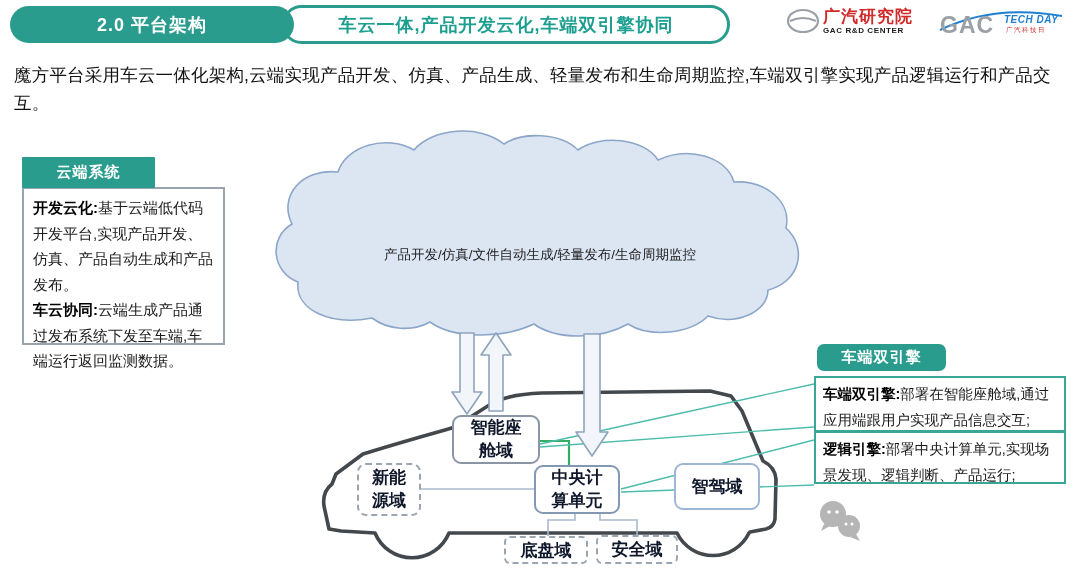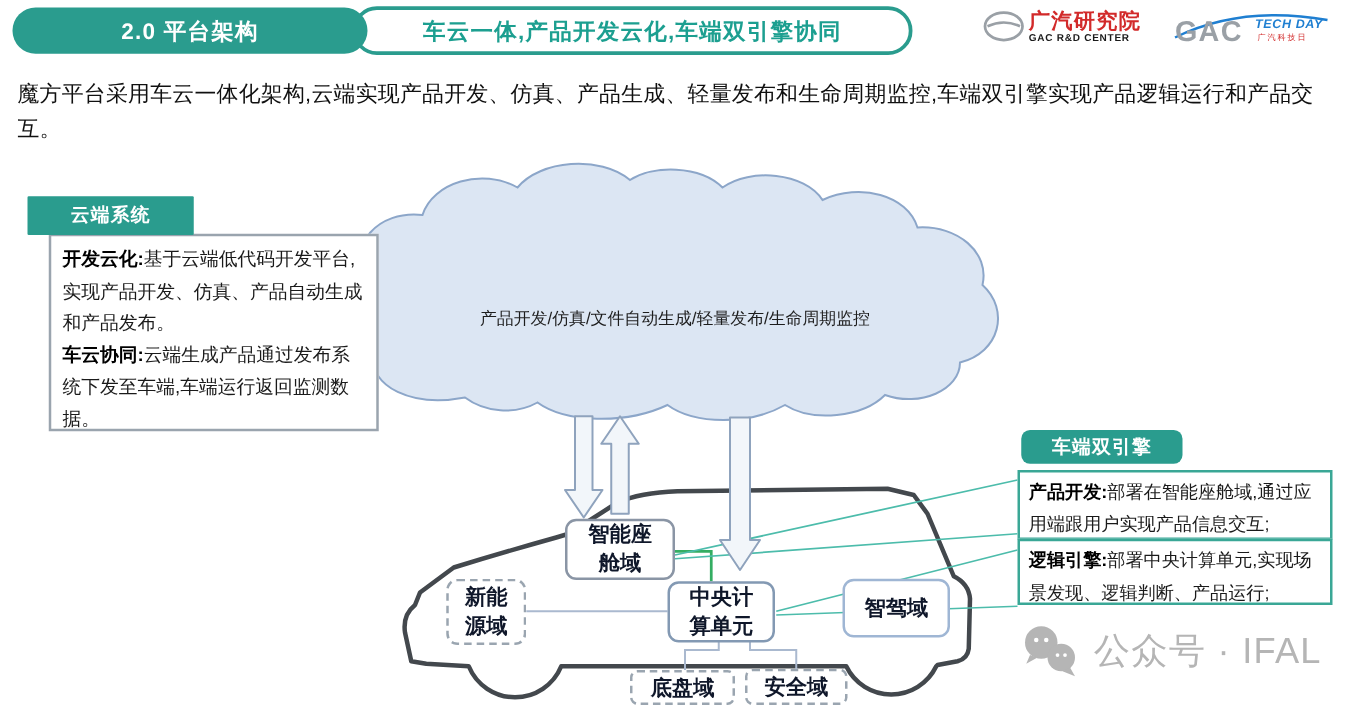--- a/index.html
+++ b/index.html
@@ -25,21 +25,21 @@
   .swoosh{position:absolute;left:0;top:0;}
 
   
   .intro{position:absolute;left:14px;top:61px;width:1054px;font-size:17.5px;line-height:1.62;
     color:#101010;z-index:2;letter-spacing:.2px;}
 
   
   .cs-badge{position:absolute;left:22px;top:157px;width:133px;height:31px;background:#2a9c8e;
     border-radius:1px;color:#fff;font-size:15px;font-weight:bold;display:flex;align-items:center;
     justify-content:center;z-index:3;letter-spacing:1px;}
-  .cs-panel{position:absolute;left:39px;top:187px;width:264px;height:158px;background:#fff;
+  .cs-panel{position:absolute;left:22px;top:187px;width:203px;height:158px;background:#fff;
     border:2px solid #9aa4ae;padding:6px 9px;box-sizing:border-box;font-size:15px;line-height:1.7;
     color:#1a1a1a;z-index:2;}
   .cs-panel b{color:#000;}
 
   
   .cloud-title{position:absolute;left:400px;top:207px;width:280px;text-align:center;font-size:23px;
     font-weight:bold;color:#000;z-index:2;letter-spacing:2px;}
   .cloud-sub{position:absolute;left:340px;top:246px;width:400px;text-align:center;font-size:13.5px;
     color:#1d1d1d;z-index:2;}
 
@@ -143,30 +143,29 @@
   <div class="cloud-sub">产品开发/仿真/文件自动生成/轻量发布/生命周期监控</div>
 
   <div class="dom dom-cockpit">智能座舱域</div>
   <div class="dom dom-central">中央计算单元</div>
   <div class="dom dom-ev">新能源域</div>
   <div class="dom dom-adas">智驾域</div>
   <div class="dom dom-chassis">底盘域</div>
   <div class="dom dom-safety">安全域</div>
 
   <div class="de-badge">车端双引擎</div>
-  <div class="de-box de-box1"><b>产品开发:</b><span>部署在智能座舱域,通过应用端跟用户实现产品信息交互;</span></div>
+  <div class="de-box de-box1"><b>车端双引擎:</b><span>部署在智能座舱域,通过应用端跟用户实现产品信息交互;</span></div>
   <div class="de-box de-box2"><b>逻辑引擎:</b><span>部署中央计算单元,实现场景发现、逻辑判断、产品运行;</span></div>
 
   <div class="watermark">
     <svg width="50" height="42" viewBox="0 0 50 42">
       <circle cx="17" cy="14" r="13" fill="#b5b5b5"></circle>
       <path d="M8 24 L5 31 L14 26 Z" fill="#b5b5b5"></path>
       <circle cx="33" cy="26" r="11" fill="#b5b5b5"></circle>
       <path d="M40 34 L44 41 L34 37 Z" fill="#b5b5b5"></path>
       <circle cx="13" cy="12" r="1.8" fill="#fff"></circle>
         <circle cx="21" cy="12" r="1.8" fill="#fff"></circle>
       <circle cx="30" cy="24" r="1.5" fill="#fff"></circle>
         <circle cx="36" cy="24" r="1.5" fill="#fff"></circle>
     </svg>
-    <span>公众号 · IFAL</span>
   </div>
 
 </div>
 
 </body></html>

